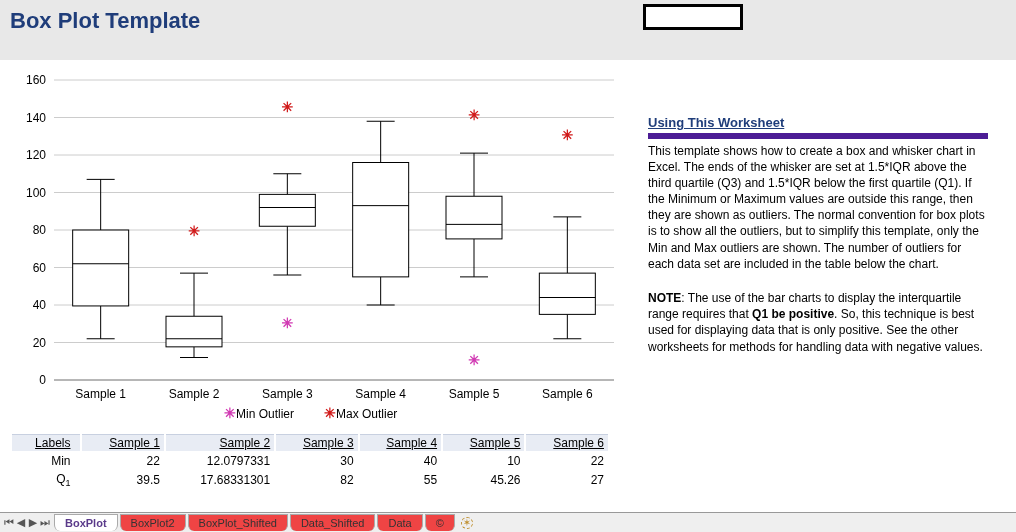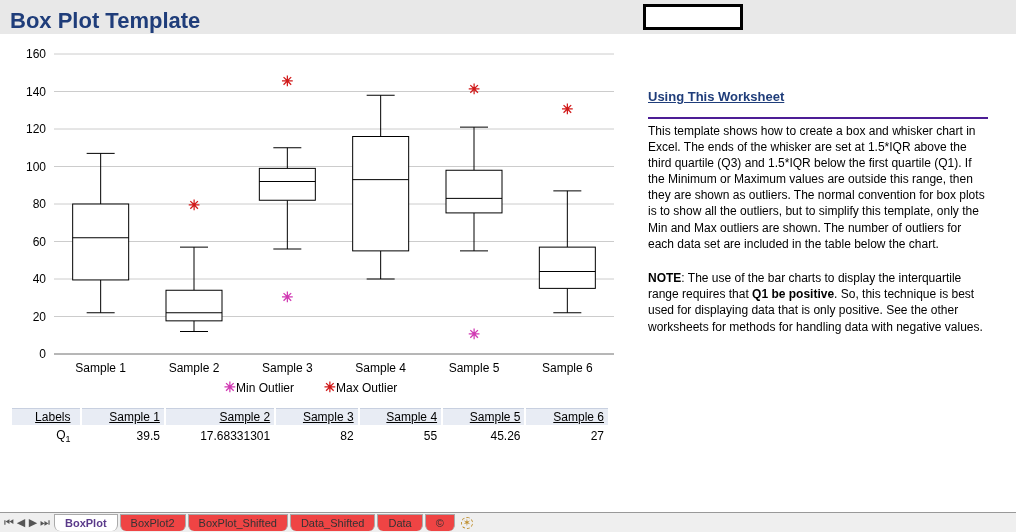--- a/index.html
+++ b/index.html
@@ -9,21 +9,21 @@
     font-size: 12px;
     background: #fff;
     width: 1016px;
     height: 532px;
     overflow: hidden;
     position: relative;
   }
   .header {
     background: #e8e8e8;
     padding: 8px 24px 12px 10px;
-    height: 34px;
+    height: 60px;
   }
   .title {
     font-size: 22px;
     font-weight: bold;
     color: #1f3d7a;
   }
   .input-box {
     position: absolute;
     top: 4px;
     left: 643px;
@@ -58,23 +58,23 @@
     white-space: nowrap;
   }
   .data-table .row-label { text-align: right; padding-right: 10px; }
   .data-table thead th { font-weight: normal; background: #e8ecf4; border-top: 1px solid #c8d0e0; text-decoration: underline;}
   .sub { font-size: 9px; vertical-align: sub; }
   .help-title {
     color: #1f3d7a;
     font-weight: bold;
     font-size: 13px;
     text-decoration: underline;
-    border-bottom: 2px solid #4c1d95;
+    border-bottom: 6px solid #4c1d95;
     display: block;
-    padding-bottom: 11px;
+    padding-bottom: 1px;
     margin-bottom: 4px;
   }
   .help-p { margin: 0 0 18px 0; }
   .tabs {
     position: absolute;
     bottom: 0;
     left: 0;
     right: 0;
     height: 20px;
     background: #efefef;
@@ -207,20 +207,29 @@
             <th>Sample 1</th>
             <th>Sample 2</th>
             <th>Sample 3</th>
             <th>Sample 4</th>
             <th>Sample 5</th>
             <th>Sample 6</th>
           </tr>
         </thead>
       <tbody id="tbody">
           <tr>
+            <td class="row-label">Min</td>
+            <td>22</td>
+            <td>12.0797331</td>
+            <td>30</td>
+            <td>40</td>
+            <td>10</td>
+            <td>22</td>
+          </tr>
+          <tr>
             <td class="row-label">Q<span class="sub">1</span></td>
             <td>39.5</td>
             <td>17.68331301</td>
             <td>82</td>
             <td>55</td>
             <td>45.26</td>
             <td>27</td>
           </tr>
         </tbody>
     </table>

